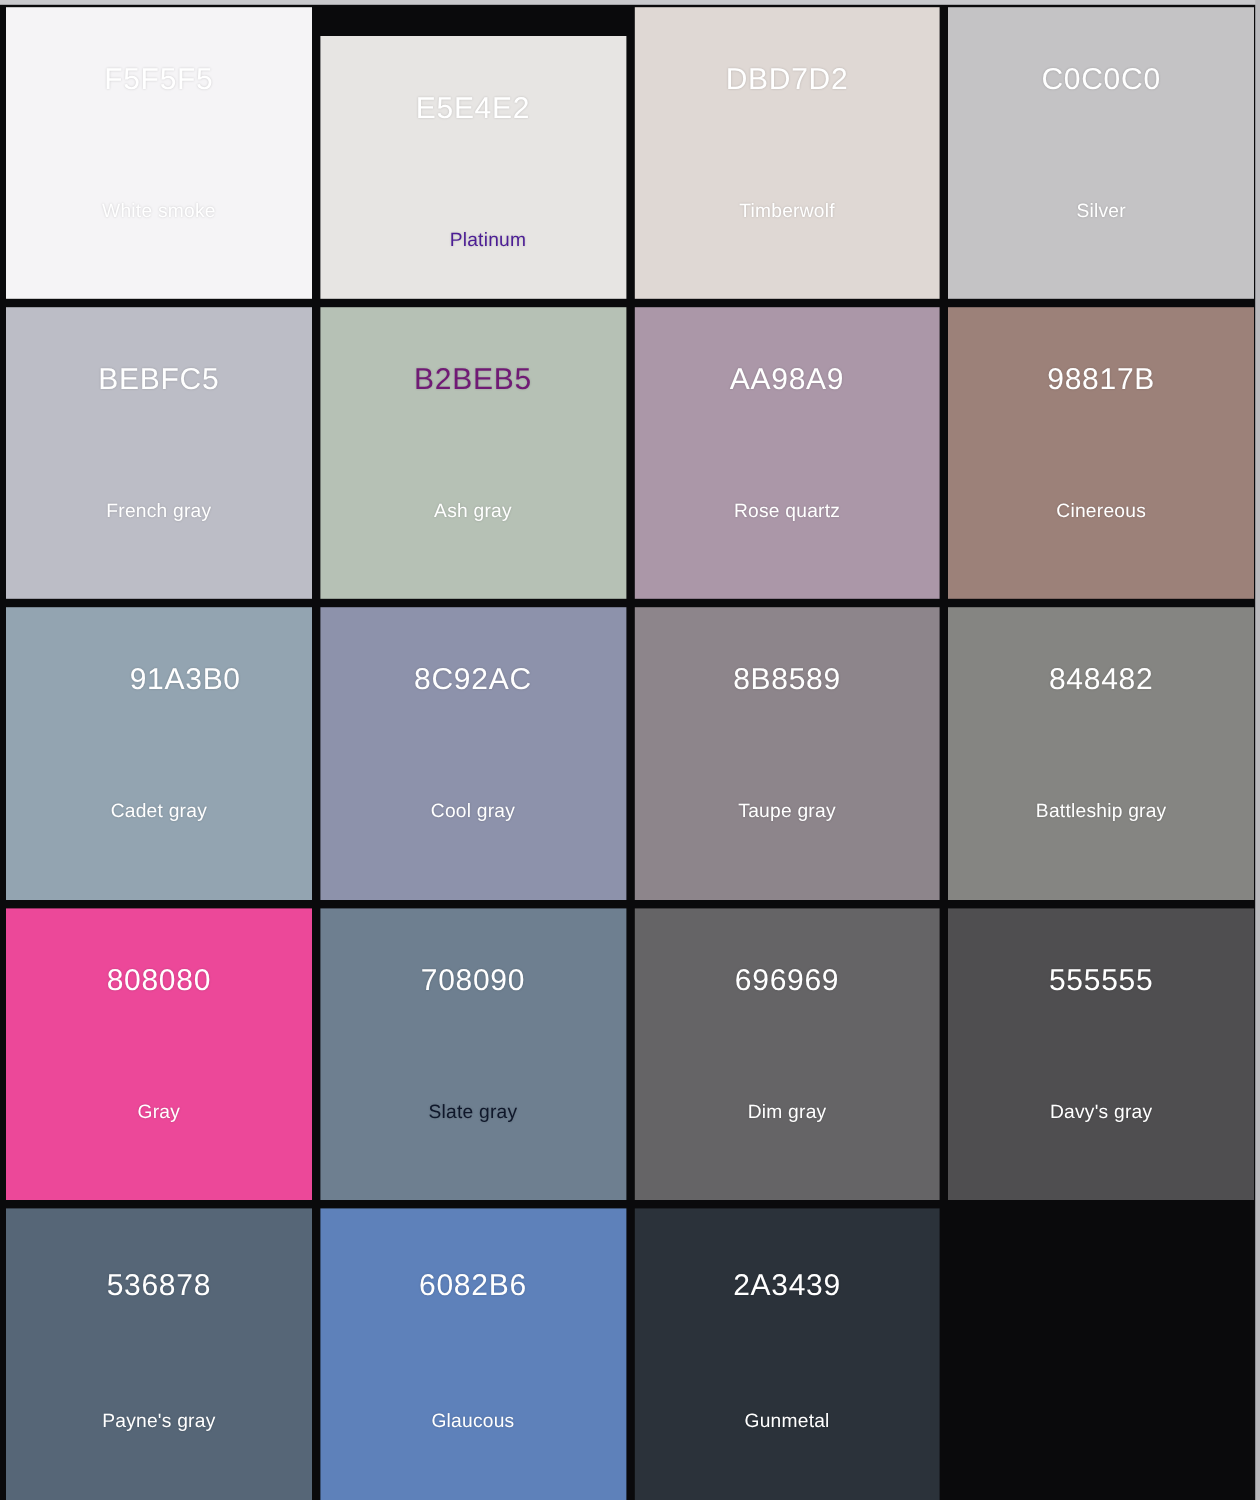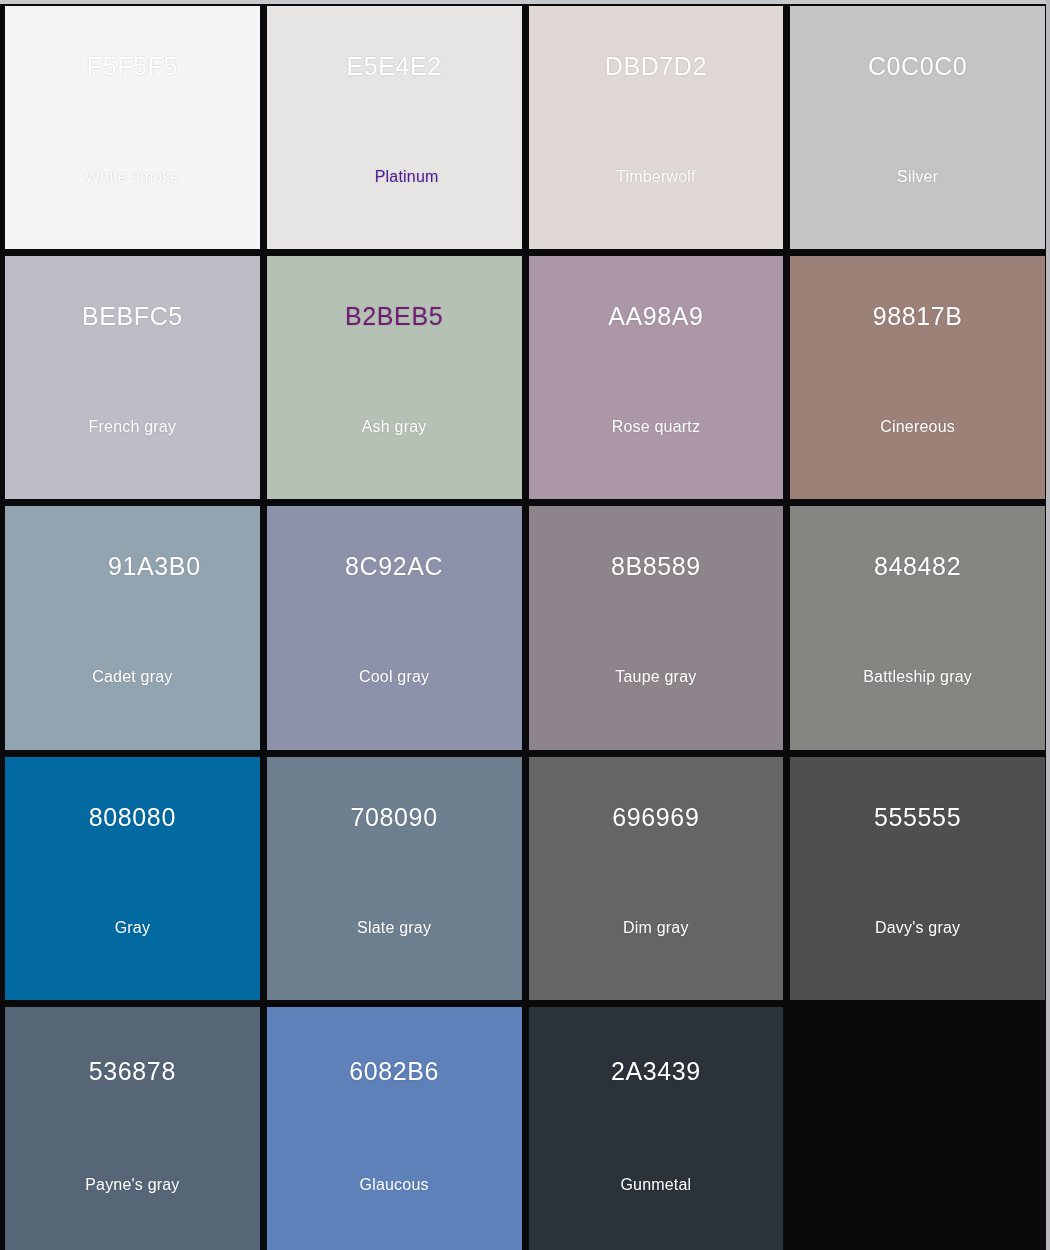--- a/index.html
+++ b/index.html
@@ -82,21 +82,21 @@
 </head>
 <body>
 
 <div id="palette-grid">
   <div id="top-edge-strip"></div>
   <div id="right-edge-strip"></div>
 <div class="swatch row-1" style="background: rgb(245, 244, 246);">
       <div class="swatch-hex" style="color: rgb(255, 255, 255);">F5F5F5</div>
       <div class="swatch-name" style="color: rgb(255, 255, 255);">White smoke</div>
     </div>
-    <div class="swatch row-1" style="background: rgb(231, 229, 227);">
+    <div class="swatch row-1" style="background: rgb(231, 229, 227); margin-top: 24px;">
       <div class="swatch-hex" style="color: rgb(255, 255, 255);">E5E4E2</div>
       <div class="swatch-name" style="color: #4c1d95; padding-left: 25px;">Platinum</div>
     </div>
     <div class="swatch row-1" style="background: rgb(223, 216, 212);">
       <div class="swatch-hex" style="color: rgb(255, 255, 255); text-align: center;">DBD7D2</div>
       <div class="swatch-name" style="color: rgb(255, 255, 255);">Timberwolf</div>
     </div>
     <div class="swatch row-1" style="background: rgb(196, 195, 197);">
       <div class="swatch-hex" style="color: rgb(255, 255, 255);">C0C0C0</div>
       <div class="swatch-name" style="color: rgb(255, 255, 255);">Silver</div>
@@ -126,27 +126,27 @@
       <div class="swatch-name" style="color: rgb(255, 255, 255);">Cool gray</div>
     </div>
     <div class="swatch row-3" style="background: rgb(141, 133, 139);">
       <div class="swatch-hex" style="color: rgb(255, 255, 255);">8B8589</div>
       <div class="swatch-name" style="color: rgb(255, 255, 255);">Taupe gray</div>
     </div>
     <div class="swatch row-3" style="background: rgb(133, 133, 130);">
       <div class="swatch-hex" style="color: rgb(255, 255, 255);">848482</div>
       <div class="swatch-name" style="color: rgb(255, 255, 255);">Battleship gray</div>
     </div>
-    <div class="swatch row-4" style="background: #0369a1;">
+    <div class="swatch row-4" style="background: #ec4899;">
       <div class="swatch-hex" style="color: rgb(255, 255, 255);">808080</div>
       <div class="swatch-name" style="color: rgb(255, 255, 255);">Gray</div>
     </div>
     <div class="swatch row-4" style="background: rgb(110, 127, 144);">
       <div class="swatch-hex" style="color: rgb(255, 255, 255);">708090</div>
-      <div class="swatch-name" style="color: #ffffff;">Slate gray</div>
+      <div class="swatch-name" style="color: #0f172a;">Slate gray</div>
     </div>
     <div class="swatch row-4" style="background: rgb(101, 100, 102);">
       <div class="swatch-hex" style="color: rgb(255, 255, 255);">696969</div>
       <div class="swatch-name" style="color: rgb(255, 255, 255);">Dim gray</div>
     </div>
     <div class="swatch row-4" style="background: rgb(79, 78, 80);">
       <div class="swatch-hex" style="color: rgb(255, 255, 255);">555555</div>
       <div class="swatch-name" style="color: rgb(255, 255, 255);">Davy's gray</div>
     </div>
     <div class="swatch row-5" style="background: rgb(86, 102, 119);">

